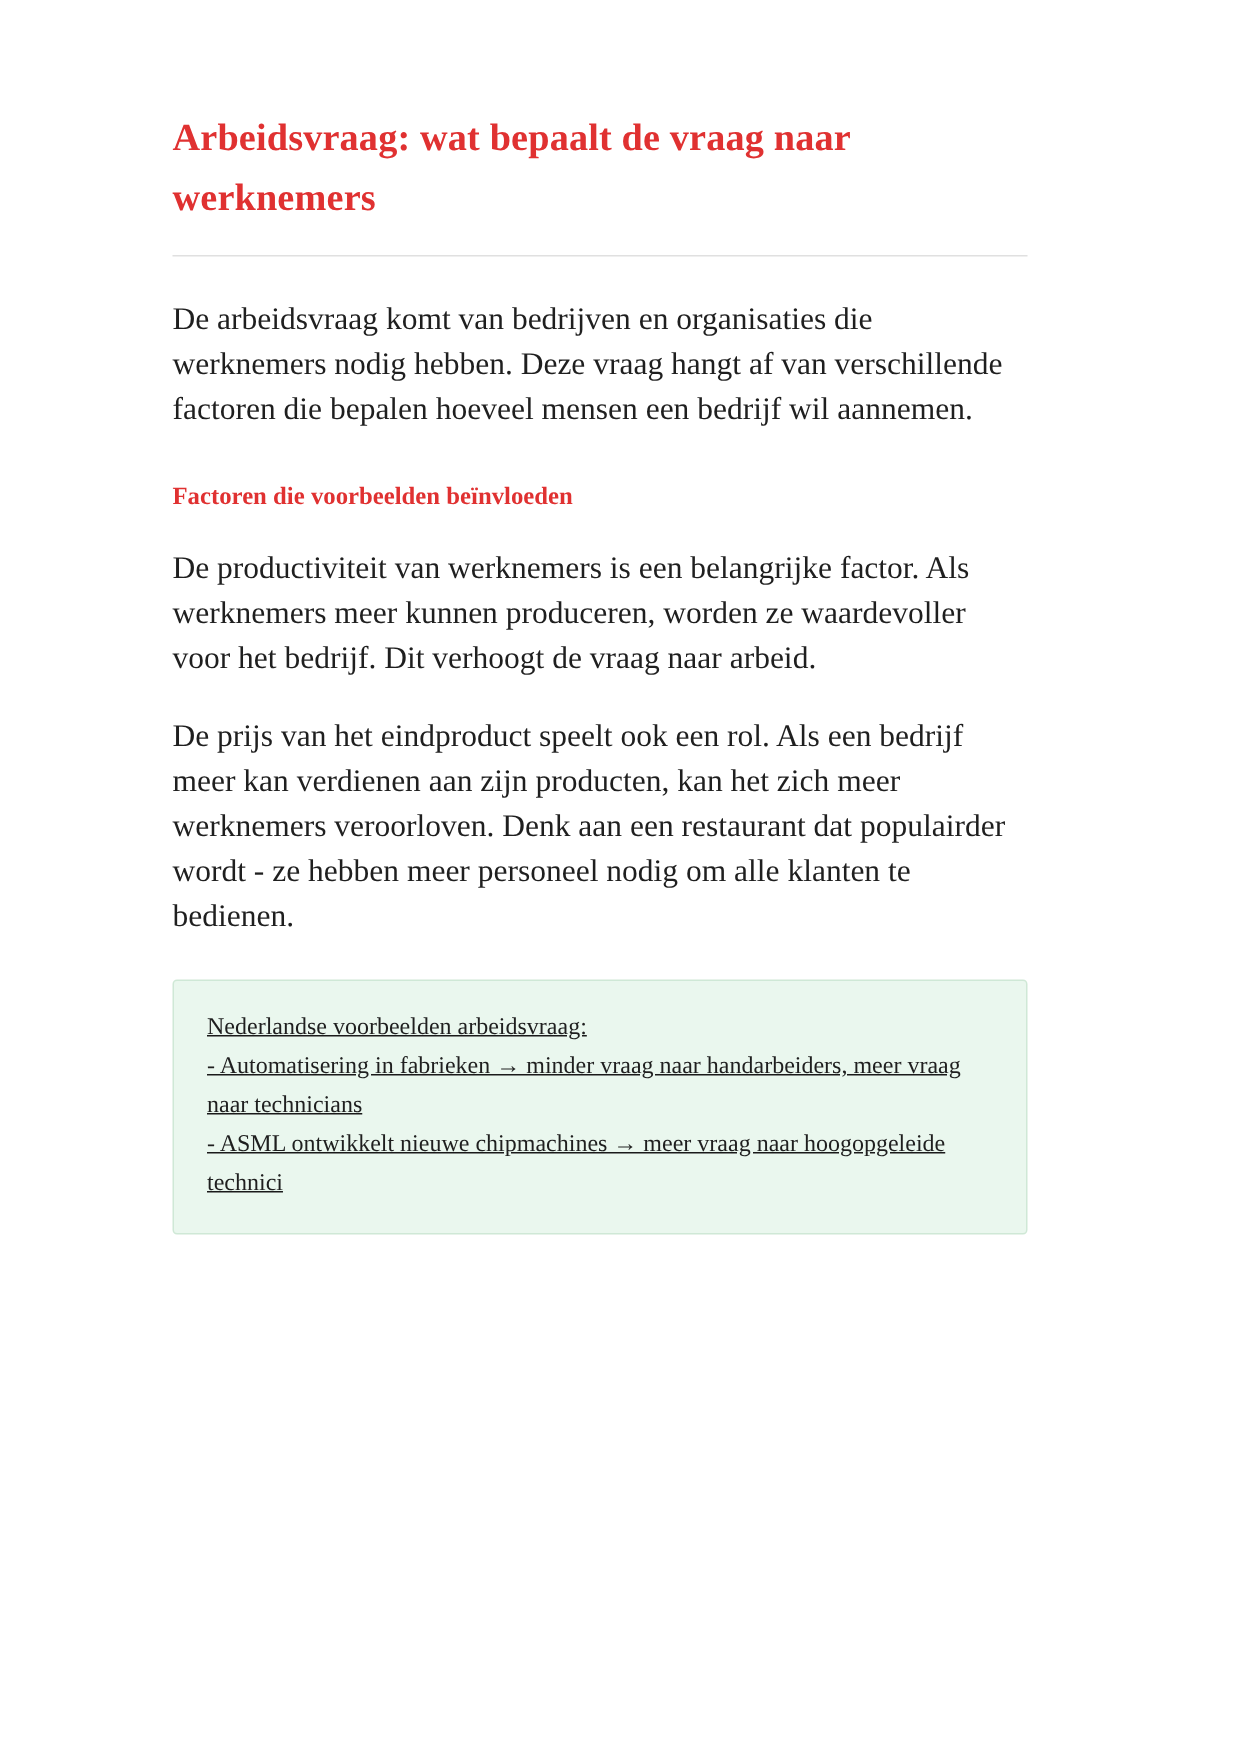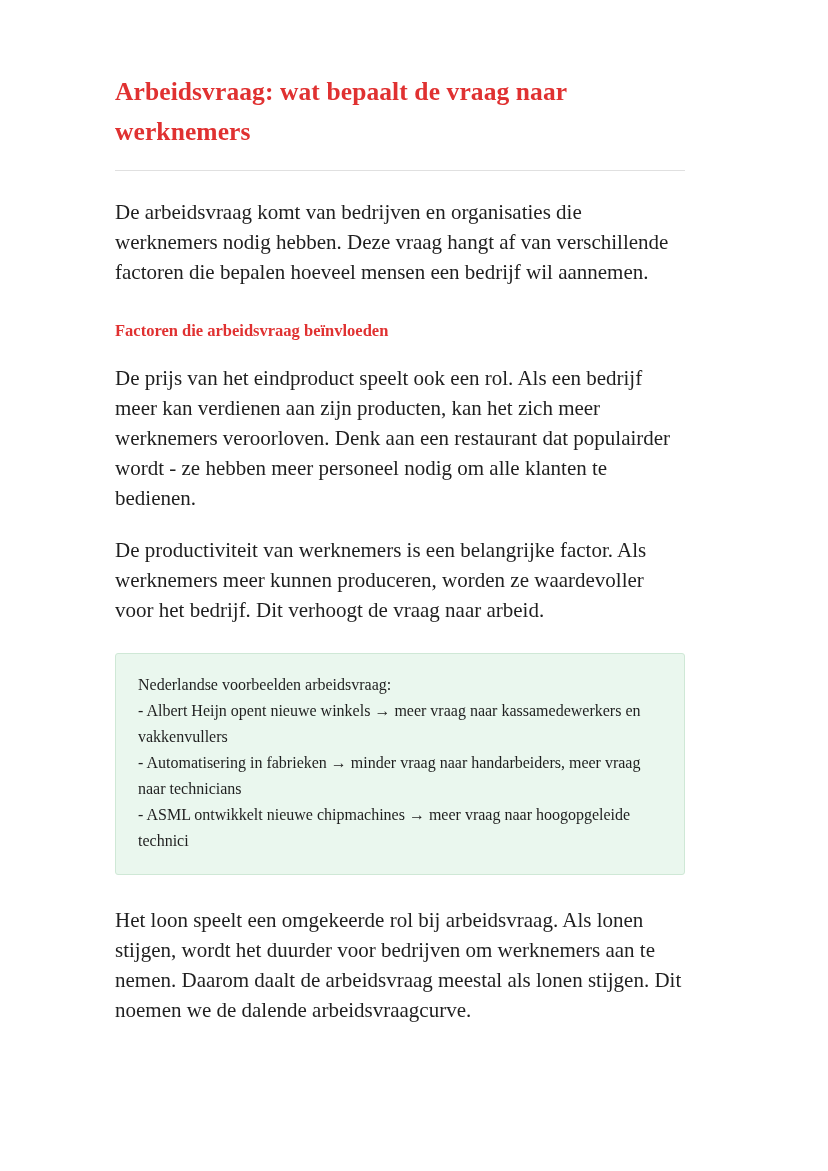--- a/index.html
+++ b/index.html
@@ -49,20 +49,21 @@
     font-weight: bold;
     color: #e03131;
     margin: 30px 0 18px 0;
   }
   .callout {
     background: #eaf7ee;
     border: 1px solid #cfe8d6;
     border-radius: 3px;
     padding: 18px 22px 20px 22px;
     margin: 28px 0 30px 0;
+    text-decoration: underline;
   }
   .callout-line {
     font-size: 16px;
     line-height: 26px;
     color: #1f1f1f;
     margin: 0;
   }
   .spacer-bottom {
     height: 60px;
   }
@@ -70,28 +71,26 @@
 </head>
 <body>
 
 <div class="page">
 
   <h1 class="doc-title">Arbeidsvraag: wat bepaalt de vraag naar werknemers</h1>
   <hr class="title-rule">
 
   <p class="body-text">De arbeidsvraag komt van bedrijven en organisaties die werknemers nodig hebben. Deze vraag hangt af van verschillende factoren die bepalen hoeveel mensen een bedrijf wil aannemen.</p>
 
-  <h2 class="section-heading">Factoren die arbeidsvraag beïnvloeden</h2>
+  <h2 class="section-heading">Factoren die voorbeelden beïnvloeden</h2>
 
+  <p class="body-text">De productiviteit van werknemers is een belangrijke factor. Als werknemers meer kunnen produceren, worden ze waardevoller voor het bedrijf. Dit verhoogt de vraag naar arbeid.</p>
   <p class="body-text">De prijs van het eindproduct speelt ook een rol. Als een bedrijf meer kan verdienen aan zijn producten, kan het zich meer werknemers veroorloven. Denk aan een restaurant dat populairder wordt - ze hebben meer personeel nodig om alle klanten te bedienen.</p>
-  <p class="body-text">De productiviteit van werknemers is een belangrijke factor. Als werknemers meer kunnen produceren, worden ze waardevoller voor het bedrijf. Dit verhoogt de vraag naar arbeid.</p>
 
   <div class="callout">
     <p class="callout-line">Nederlandse voorbeelden arbeidsvraag:</p>
-    <p class="callout-line">- Albert Heijn opent nieuwe winkels → meer vraag naar kassamedewerkers en vakkenvullers</p>
     <p class="callout-line">- Automatisering in fabrieken → minder vraag naar handarbeiders, meer vraag naar technicians</p>
     <p class="callout-line">- ASML ontwikkelt nieuwe chipmachines → meer vraag naar hoogopgeleide technici</p>
   </div>
 
-  <p class="body-text">Het loon speelt een omgekeerde rol bij arbeidsvraag. Als lonen stijgen, wordt het duurder voor bedrijven om werknemers aan te nemen. Daarom daalt de arbeidsvraag meestal als lonen stijgen. Dit noemen we de dalende arbeidsvraagcurve.</p>
 
   <div class="spacer-bottom"></div>
 </div>
 
 </body></html>

